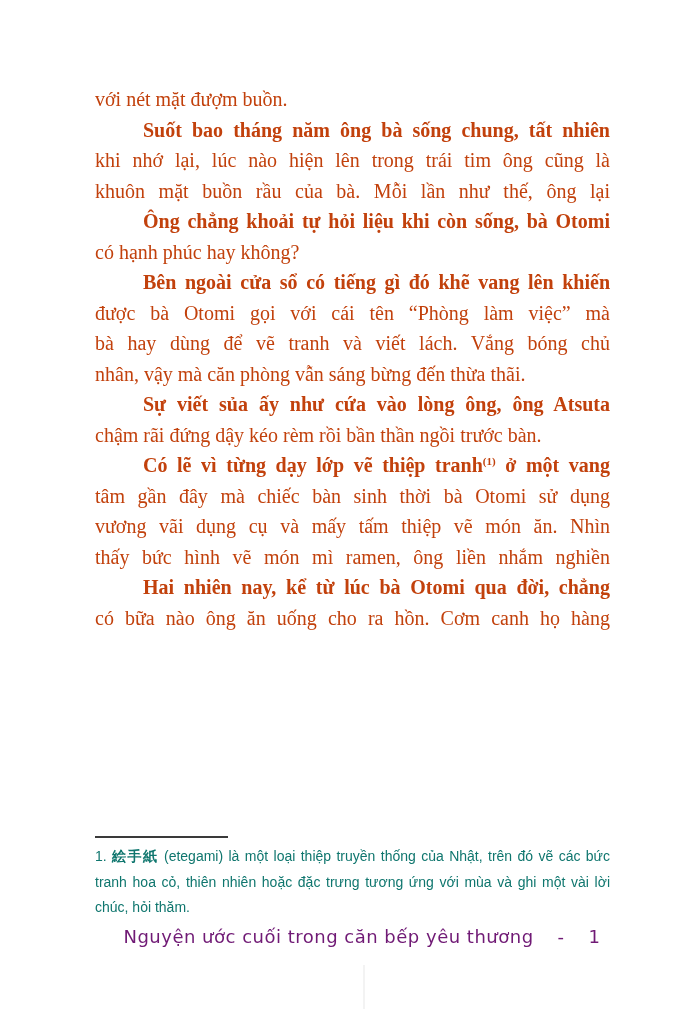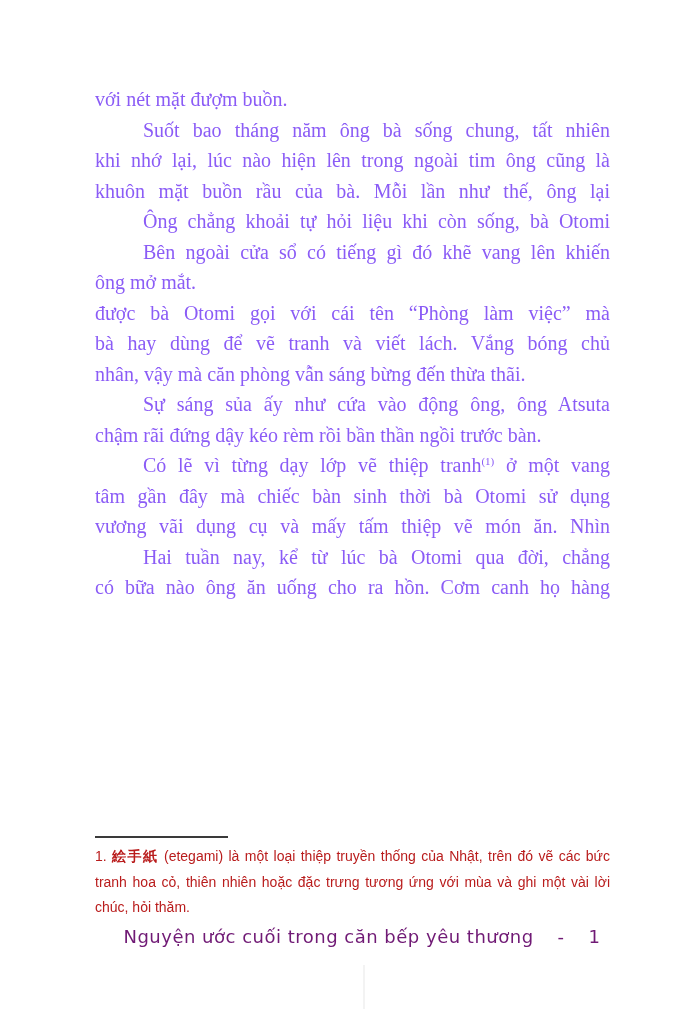--- a/index.html
+++ b/index.html
@@ -13,32 +13,32 @@
   }
   
   .body-text {
     position: absolute;
     left: 95px;
     top: 84px;
     width: 515px;
     font-family: "Liberation Serif", serif;
     font-size: 20px;
     line-height: 30.5px;
-    color: #8b5cf6;
+    color: #c2410c;
   }
   .bodyline {
     height: 30.5px;
     line-height: 30.5px;
     text-align: justify;
     text-align-last: justify;
     white-space: normal;
     overflow: visible;
   }
   .bodyline.par-end { text-align-last: left; }
-  .bodyline.indent { text-indent: 48px; }
+  .bodyline.indent { text-indent: 48px; font-weight: bold; }
   .bodyline sup {
     font-size: 11px;
     line-height: 0;
     vertical-align: 7px;
     letter-spacing: 0;
   }
   
   .footnote-rule {
     position: absolute;
     left: 95px;
@@ -48,21 +48,21 @@
     background: #3a3a3a;
   }
   .footnote {
     position: absolute;
     left: 95px;
     top: 844px;
     width: 515px;
     font-family: "Liberation Sans", sans-serif;
     font-size: 14px;
     line-height: 25.5px;
-    color: #b91c1c;
+    color: #0f766e;
     text-align: justify;
   }
   .footnote b { font-weight: bold; }
   
   .footer {
     position: absolute;
     left: 0;
     top: 926px;
     width: 700px;
     display: flex;
@@ -90,52 +90,53 @@
 
 <div class="page">
 
   <div class="body-text">
 
       <div class="bodyline par-end"><span>với nét mặt đượm buồn.</span><sup></sup><span></span></div>
 
       <div class="bodyline indent"><span>Suốt bao tháng năm ông bà sống chung, tất nhiên</span><sup></sup><span></span></div>
 
 
-      <div class="bodyline"><span>khi nhớ lại, lúc nào hiện lên trong ngoài tim ông cũng là</span><sup></sup><span></span></div>
+      <div class="bodyline"><span>khi nhớ lại, lúc nào hiện lên trong trái tim ông cũng là</span><sup></sup><span></span></div>
 
       <div class="bodyline"><span>khuôn mặt buồn rầu của bà. Mỗi lần như thế, ông lại</span><sup></sup><span></span></div>
 
 
       <div class="bodyline indent"><span>Ông chẳng khoải tự hỏi liệu khi còn sống, bà Otomi</span><sup></sup><span></span></div>
 
+      <div class="bodyline par-end"><span>có hạnh phúc hay không?</span><sup></sup><span></span></div>
 
       <div class="bodyline indent"><span>Bên ngoài cửa sổ có tiếng gì đó khẽ vang lên khiến</span><sup></sup><span></span></div>
 
-      <div class="bodyline par-end"><span>ông mở mắt.</span><sup></sup><span></span></div>
 
 
       <div class="bodyline"><span>được bà Otomi gọi với cái tên “Phòng làm việc” mà</span><sup></sup><span></span></div>
 
       <div class="bodyline"><span>bà hay dùng để vẽ tranh và viết lách. Vắng bóng chủ</span><sup></sup><span></span></div>
 
       <div class="bodyline par-end"><span>nhân, vậy mà căn phòng vẫn sáng bừng đến thừa thãi.</span><sup></sup><span></span></div>
 
-      <div class="bodyline indent"><span>Sự sáng sủa ấy như cứa vào động ông, ông Atsuta</span><sup></sup><span></span></div>
+      <div class="bodyline indent"><span>Sự viết sủa ấy như cứa vào lòng ông, ông Atsuta</span><sup></sup><span></span></div>
 
       <div class="bodyline par-end"><span>chậm rãi đứng dậy kéo rèm rồi bần thần ngồi trước bàn.</span><sup></sup><span></span></div>
 
       <div class="bodyline indent"><span>Có lẽ vì từng dạy lớp vẽ thiệp tranh</span><sup>(1)</sup><span> ở một vang</span></div>
 
       <div class="bodyline"><span>tâm gần đây mà chiếc bàn sinh thời bà Otomi sử dụng</span><sup></sup><span></span></div>
 
       <div class="bodyline"><span>vương vãi dụng cụ và mấy tấm thiệp vẽ món ăn. Nhìn</span><sup></sup><span></span></div>
 
+      <div class="bodyline"><span>thấy bức hình vẽ món mì ramen, ông liền nhắm nghiền</span><sup></sup><span></span></div>
 
 
-      <div class="bodyline indent"><span>Hai tuần nay, kể từ lúc bà Otomi qua đời, chẳng</span><sup></sup><span></span></div>
+      <div class="bodyline indent"><span>Hai nhiên nay, kể từ lúc bà Otomi qua đời, chẳng</span><sup></sup><span></span></div>
 
       <div class="bodyline"><span>có bữa nào ông ăn uống cho ra hồn. Cơm canh họ hàng</span><sup></sup><span></span></div>
     </div>
 
   <div class="footnote-rule"></div>
 
   <div class="footnote"><span>1. </span><b>絵手紙</b><span> (etegami) là một loại thiệp truyền thống của Nhật, trên đó vẽ các bức tranh hoa cỏ, thiên nhiên hoặc đặc trưng tương ứng với mùa và ghi một vài lời chúc, hỏi thăm.</span></div>
 
   <div class="footer">
     <span>Nguyện ước cuối trong căn bếp yêu thương</span>

